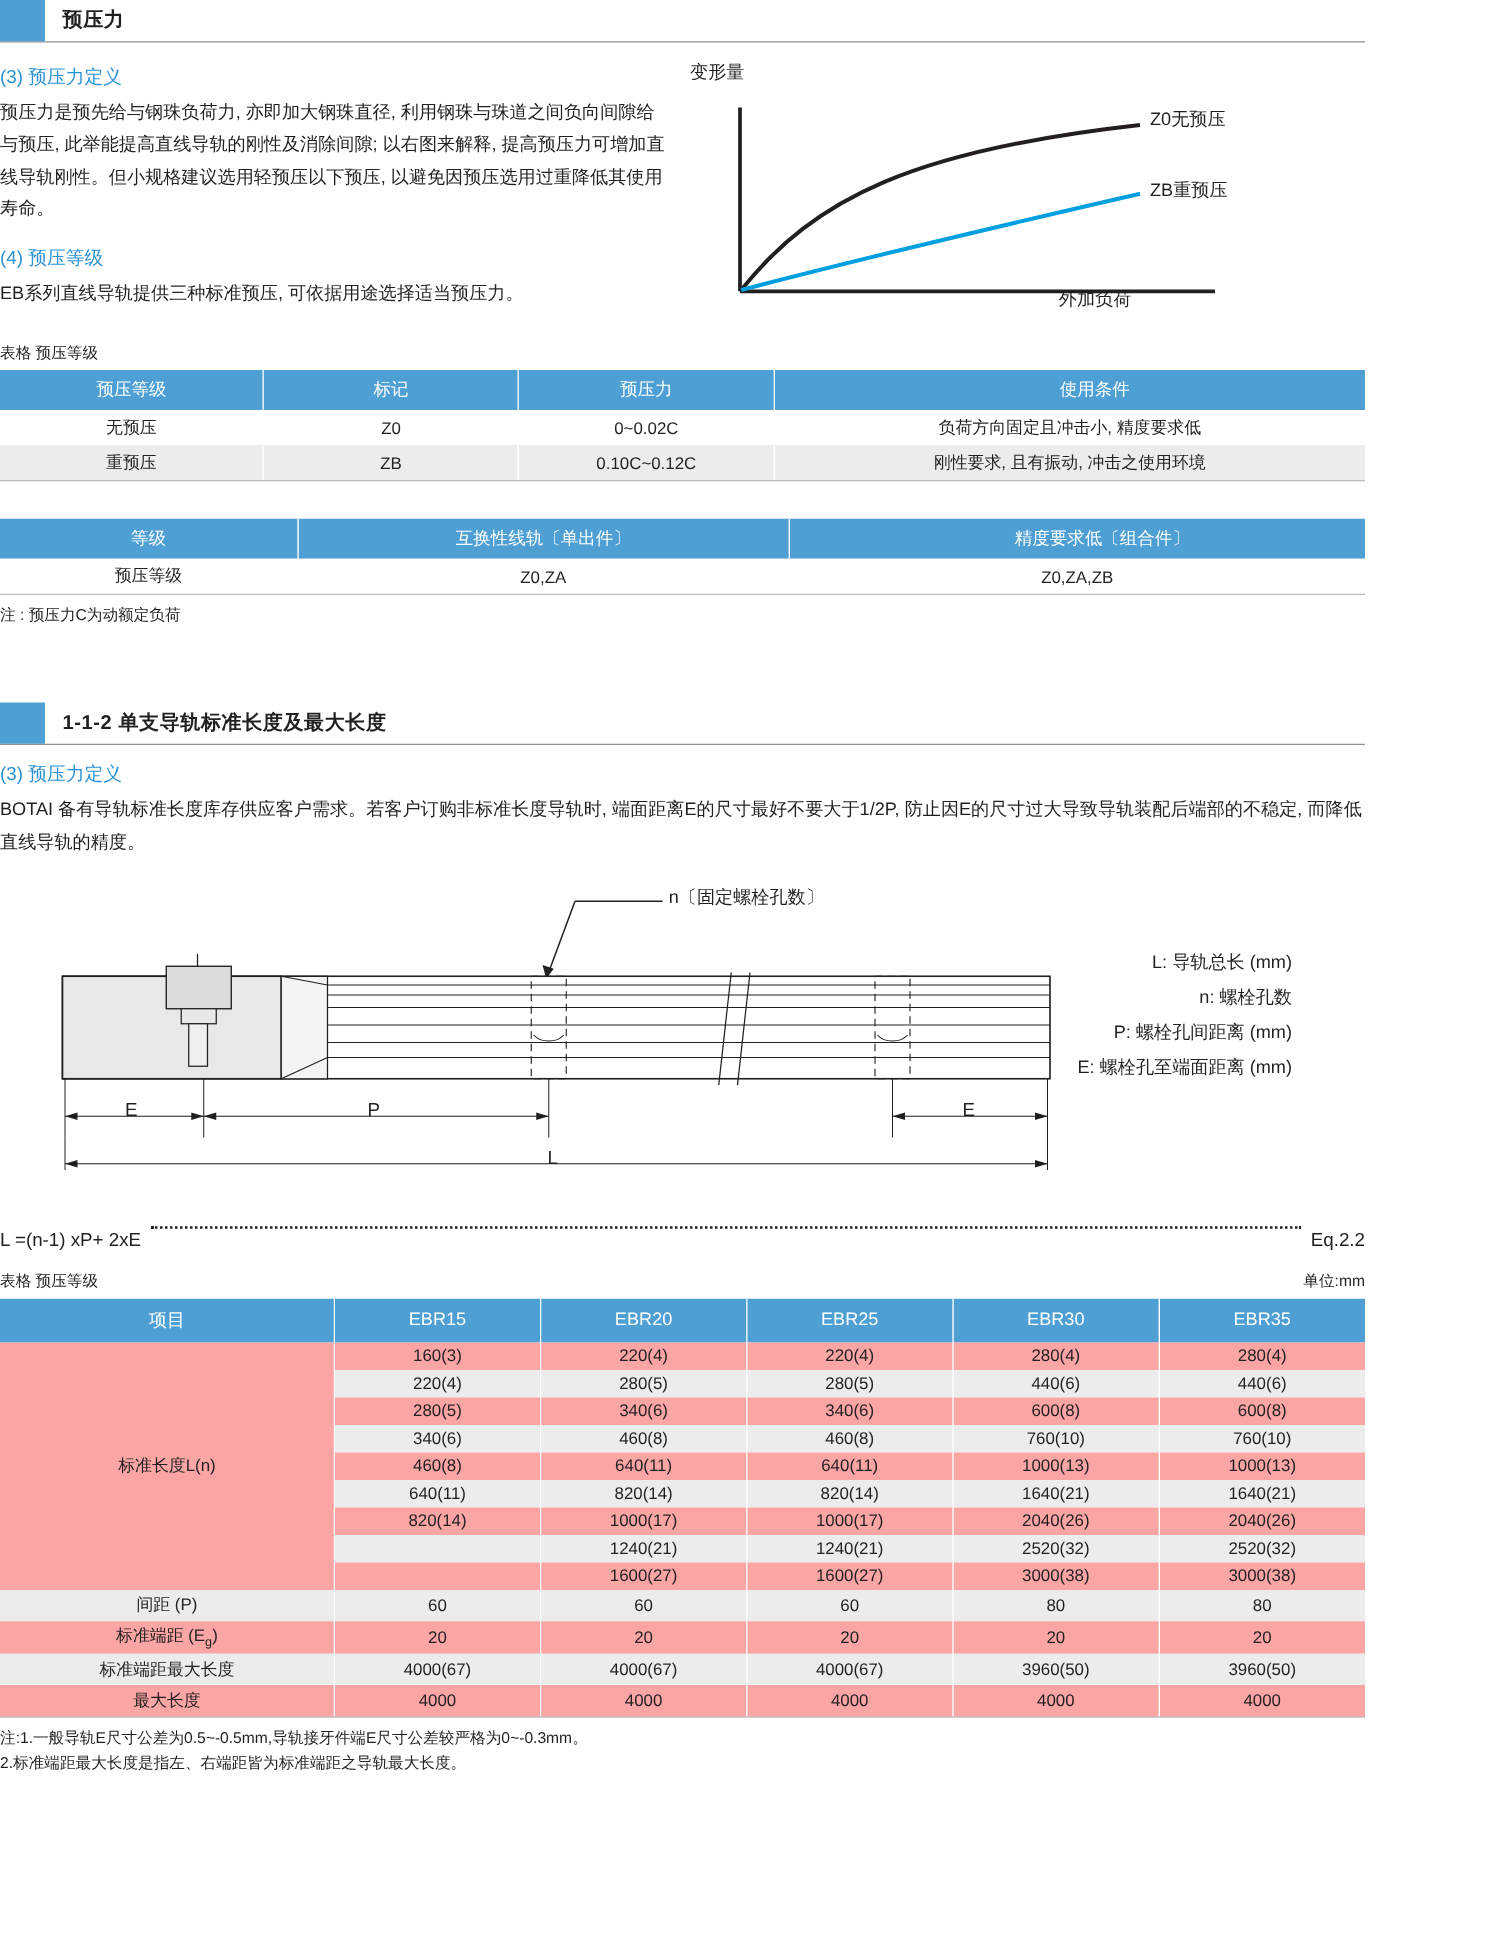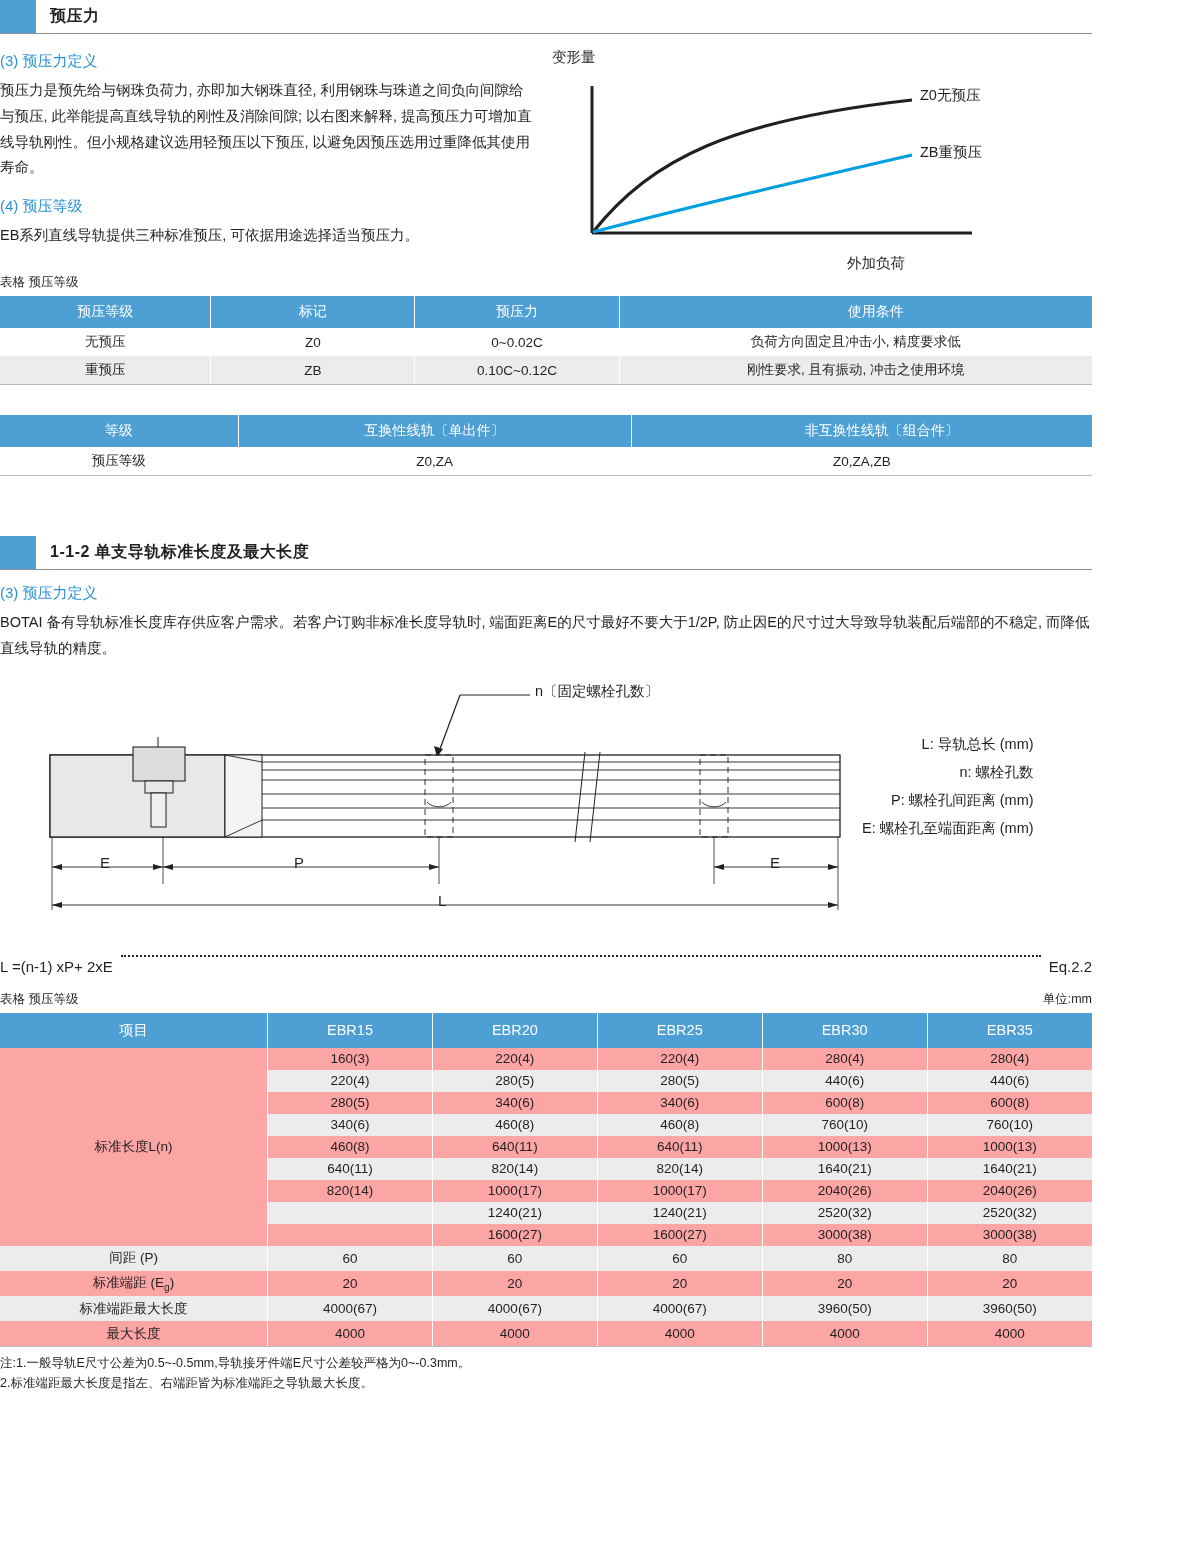--- a/index.html
+++ b/index.html
@@ -204,21 +204,21 @@
           <line x1="40" y1="48" x2="40" y2="195" stroke="#231f20" stroke-width="3"></line>
           <line x1="40" y1="195" x2="420" y2="195" stroke="#231f20" stroke-width="3"></line>
 
           <path d="M41,194 C 100,120 180,82 360,62" fill="none" stroke="#231f20" stroke-width="3.2"></path>
 
           <path d="M41,194 C 140,168 260,140 360,117" fill="none" stroke="#00a0e0" stroke-width="3.2"></path>
         </svg>
         <div style="position:absolute; left:0px; top:10px; font-size:14.5px;">变形量</div>
         <div style="position:absolute; left:368px; top:48px; font-size:14.5px;">Z0无预压</div>
         <div style="position:absolute; left:368px; top:105px; font-size:14.5px;">ZB重预压</div>
-        <div style="position:absolute; left:295px; top:216px; font-size:14.5px;">外加负荷</div>
+        <div style="position:absolute; left:295px; top:192px; font-size:14.5px;">外加负荷</div>
       </div>
     </div>
   </div>
 
   <div style="margin-top:6px;">
     <div class="table-caption">表格  预压等级</div>
     <table class="dt">
       <thead>
         <tr>
           <th style="width:19.3%">预压等级</th>
@@ -243,31 +243,32 @@
       </tbody>
     </table>
   </div>
 
   <div style="margin-top:30px;">
     <table class="dt">
       <thead>
         <tr>
           <th style="width:21.8%">等级</th>
           <th style="width:36%">互换性线轨〔单出件〕</th>
-          <th>非互换性线轨〔组合件〕</th>
+          <th>精度要求低〔组合件〕</th>
         </tr>
       </thead>
       <tbody>
         <tr>
           <td>预压等级</td>
           <td>Z0,ZA</td>
           <td>Z0,ZA,ZB</td>
         </tr>
       </tbody>
     </table>
+    <div class="table-note">注 : 预压力C为动额定负荷</div>
   </div>
 
   <div class="section-head" style="margin-top:60px;">
     <div class="marker"></div>
     <div class="title">1-1-2  单支导轨标准长度及最大长度</div>
   </div>
 
   <div style="margin-top:10px;">
     <div class="sub-title">(3) 预压力定义</div>
     <div class="body-text" style="max-width:1150px;">BOTAI 备有导轨标准长度库存供应客户需求。若客户订购非标准长度导轨时, 端面距离E的尺寸最好不要大于1/2P, 防止因E的尺寸过大导致导轨装配后端部的不稳定, 而降低直线导轨的精度。</div>

